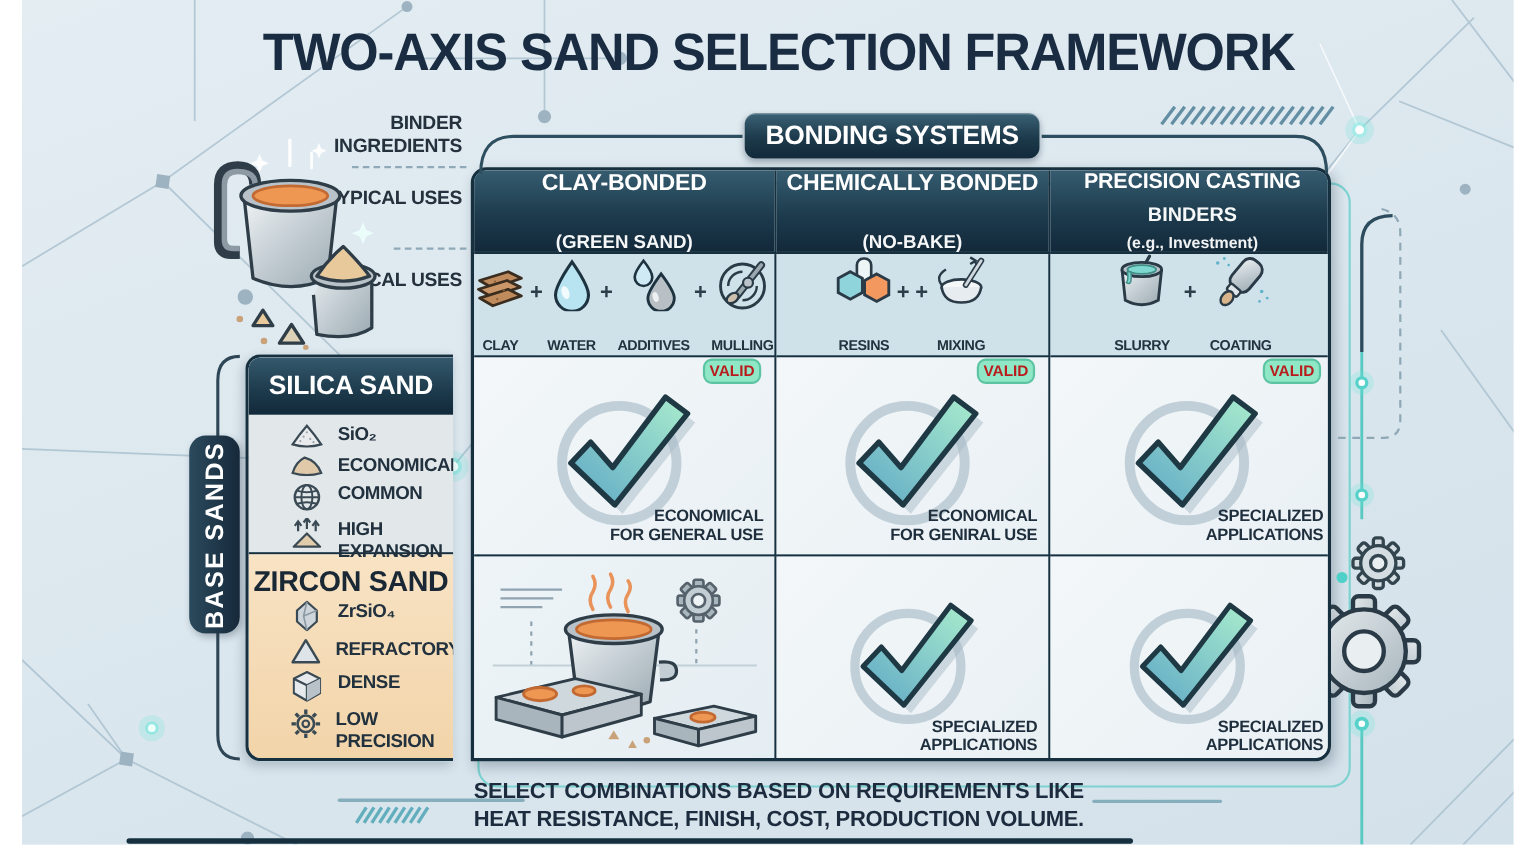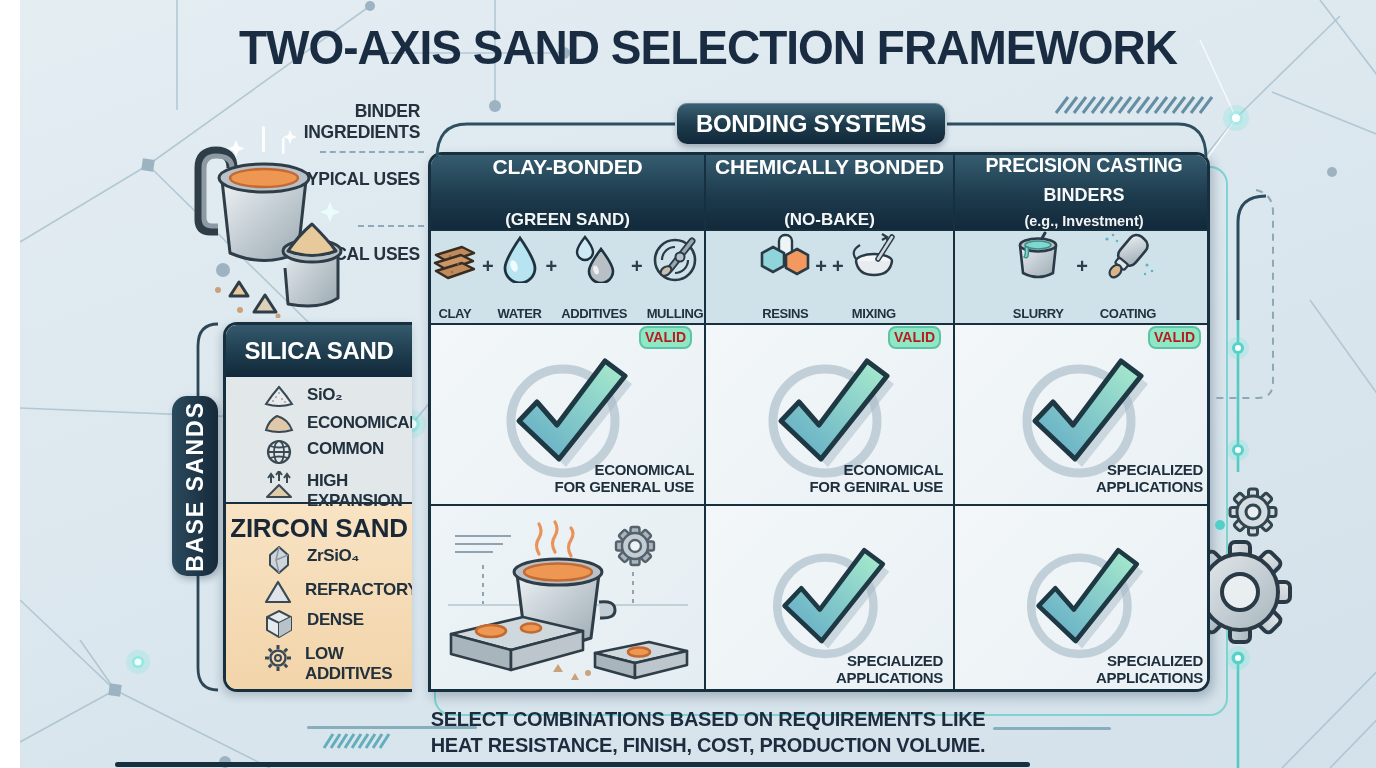--- a/index.html
+++ b/index.html
@@ -560,21 +560,21 @@
             <line x1="-9.2" y1="-9.2" x2="-6.4" y2="-6.4"></line>
                   <line x1="9.2" y1="9.2" x2="6.4" y2="6.4"></line>
                   <line x1="-9.2" y1="9.2" x2="-6.4" y2="6.4"></line>
                   <line x1="9.2" y1="-9.2" x2="6.4" y2="-6.4"></line>
                 </g>
             <circle r="7.5" stroke-width="2.4"></circle>
                 <circle r="3" stroke-width="2"></circle>
           </g>
         </svg>
           </span>
-        <span class="plabel">LOW ADDITIVES</span>
+        <span class="plabel">LOW PRECISION</span>
       </div>
     </div>
   </div>
 
   <svg class="abs z1" width="40" height="380" style="left:168px;top:318px">
     <path d="M 30 6 Q 10 6 10 28 L 10 350 Q 10 372 30 372" fill="none" stroke="#2e4656" stroke-width="2.8"></path>
   </svg>
   <div id="base-pill" class="abs">
     <span>BASE SANDS</span>
   </div>

